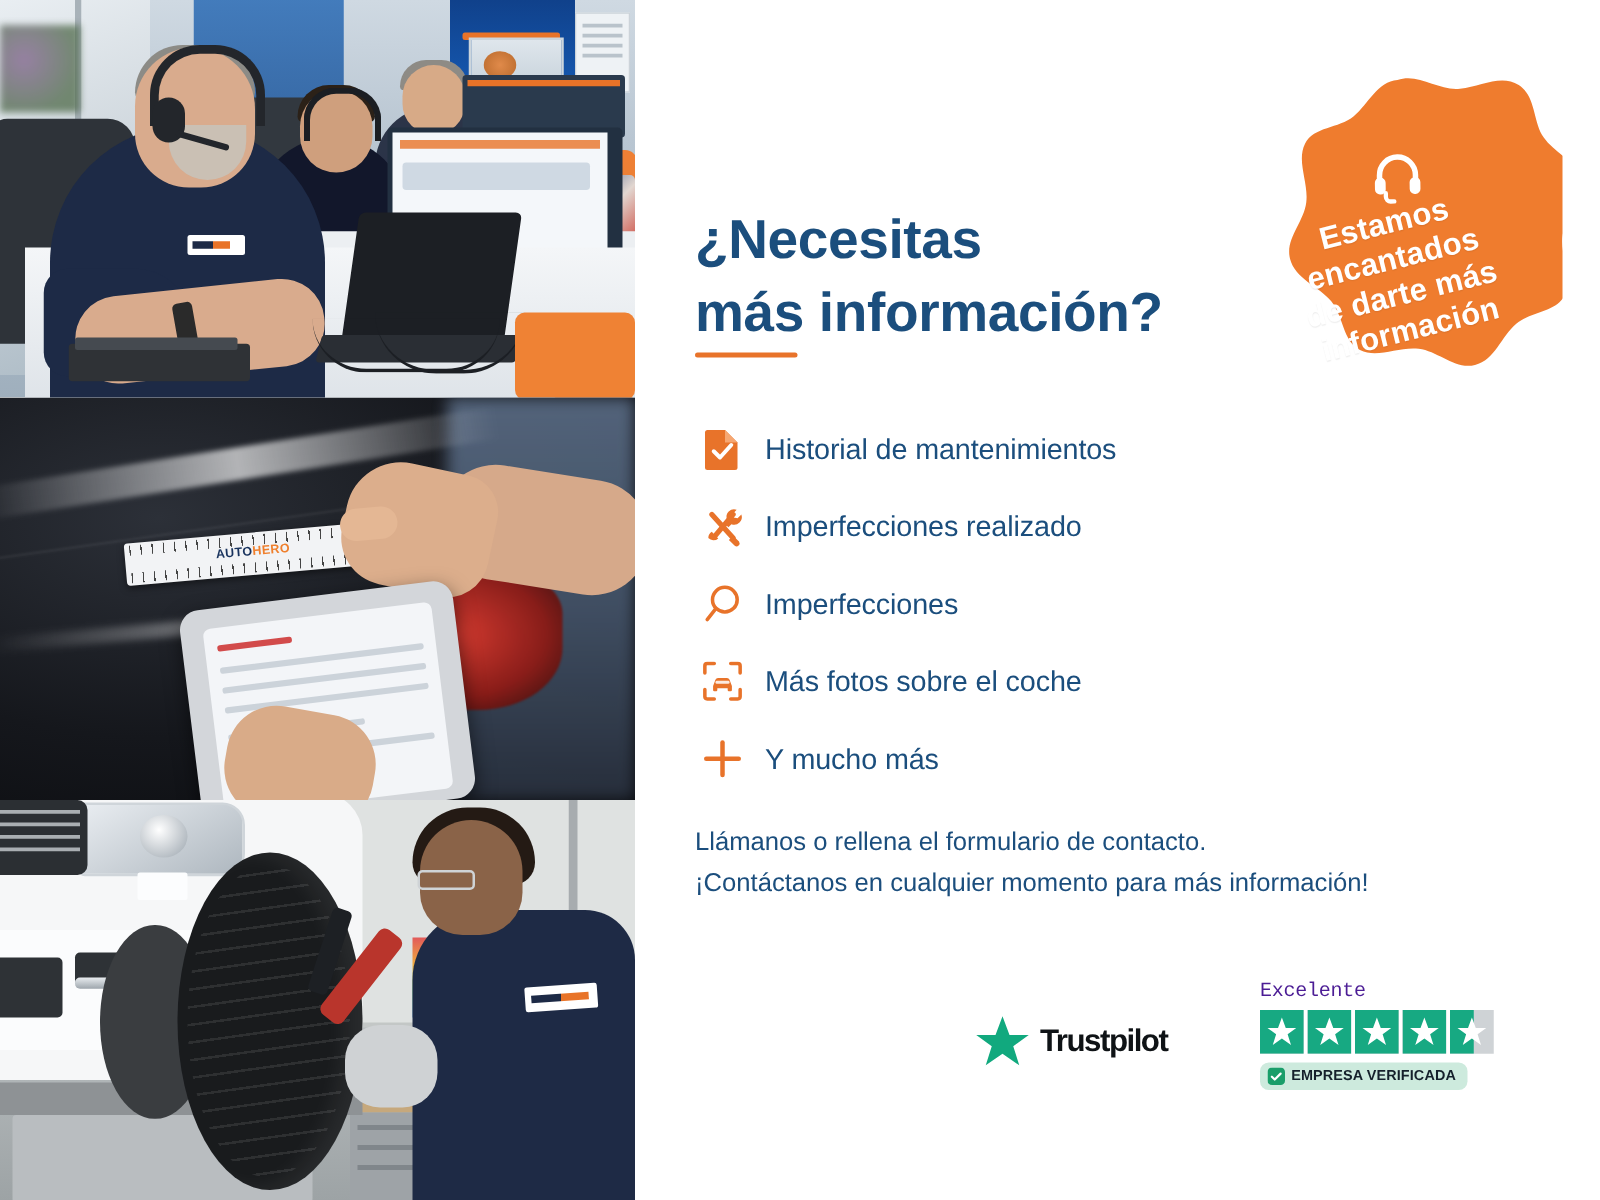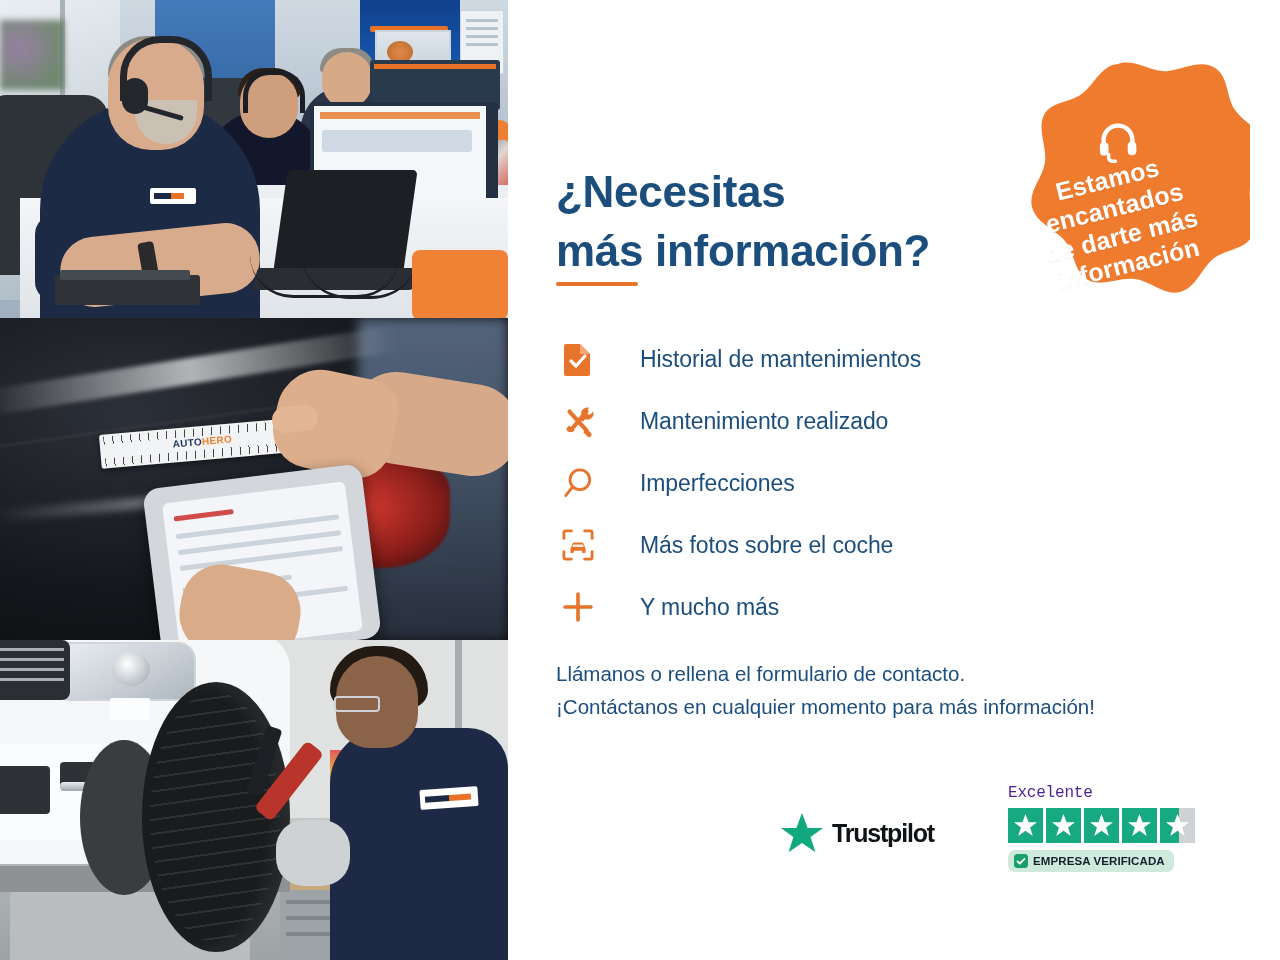--- a/index.html
+++ b/index.html
@@ -173,21 +173,21 @@
   .badge-headset{position:absolute;left:50%;top:58px;transform:translateX(-50%) rotate(-1deg);}
   .badge-text{position:absolute;left:50%;top:104px;transform:translateX(-50%) rotate(-14deg);
       width:230px;text-align:center;color:#fff;font-weight:bold;font-size:25px;line-height:1.16;
       letter-spacing:.2px;text-shadow:0 1px 1px rgba(0,0,0,.07);}
   .badge-text div{white-space:nowrap;}
 
   
   .features{position:absolute;left:48px;top:312px;width:560px;}
   .feature{position:relative;height:62px;display:flex;align-items:center;}
   .feature .ficon{width:44px;min-width:44px;height:44px;display:flex;align-items:center;justify-content:center;}
-  .feature .flabel{font-size:23px;color:#1b4e7d;margin-left:40px;letter-spacing:-.1px;}
+  .feature .flabel{font-size:23px;color:#1b4e7d;margin-left:12px;letter-spacing:-.1px;}
 
   
   .contact{position:absolute;left:48px;top:641px;width:680px;font-size:20.5px;
       line-height:1.62;color:#1b4e7d;}
   .contact div{white-space:nowrap;}
 
   
   .tp{position:absolute;left:272px;top:768px;width:420px;height:115px;}
   .tp-logo{position:absolute;left:0;top:28px;display:flex;align-items:center;gap:8px;}
   .tp-logo .tp-name{font-size:25px;font-weight:bold;color:#0f1316;letter-spacing:-1.2px;}
@@ -392,21 +392,21 @@
           <svg width="34" height="34" viewBox="0 0 36 36">
             <g stroke="#e8732a" stroke-width="4.4" stroke-linecap="round" fill="none">
               <path d="M9 8 L27 28"></path>
               <path d="M27 8 L11 27"></path>
             </g>
             <path d="M30 4 a6.5 6.5 0 0 0-8.2 8.4 l-2.6 2.6 l3.8 3.8 l2.6-2.6 A6.5 6.5 0 0 0 34 8 l-3.3 3.3 l-3.2-.7 l-.7-3.2z" fill="#e8732a"></path>
             <path d="M6 28 a6 6 0 0 0 8.4 .3 l-5.5-5.6 A6 6 0 0 0 6 28z" fill="#e8732a"></path>
             <path d="M27 26 l5 5 a2.6 2.6 0 0 1-3.6 3.6 l-5-5z" fill="#e8732a"></path>
           </svg>
         </span>
-        <span class="flabel">Mantenimiento realizado</span>
+        <span class="flabel">Imperfecciones realizado</span>
       </div>
 
       <div class="feature">
         <span class="ficon">
           <svg width="32" height="32" viewBox="0 0 34 34">
             <circle cx="19" cy="13.5" r="10.5" fill="none" stroke="#e8732a" stroke-width="3"></circle>
             <path d="M11 21.5 L4 30.5" fill="none" stroke="#e8732a" stroke-width="3" stroke-linecap="round"></path>
           </svg>
         </span>
         <span class="flabel">Imperfecciones</span>

